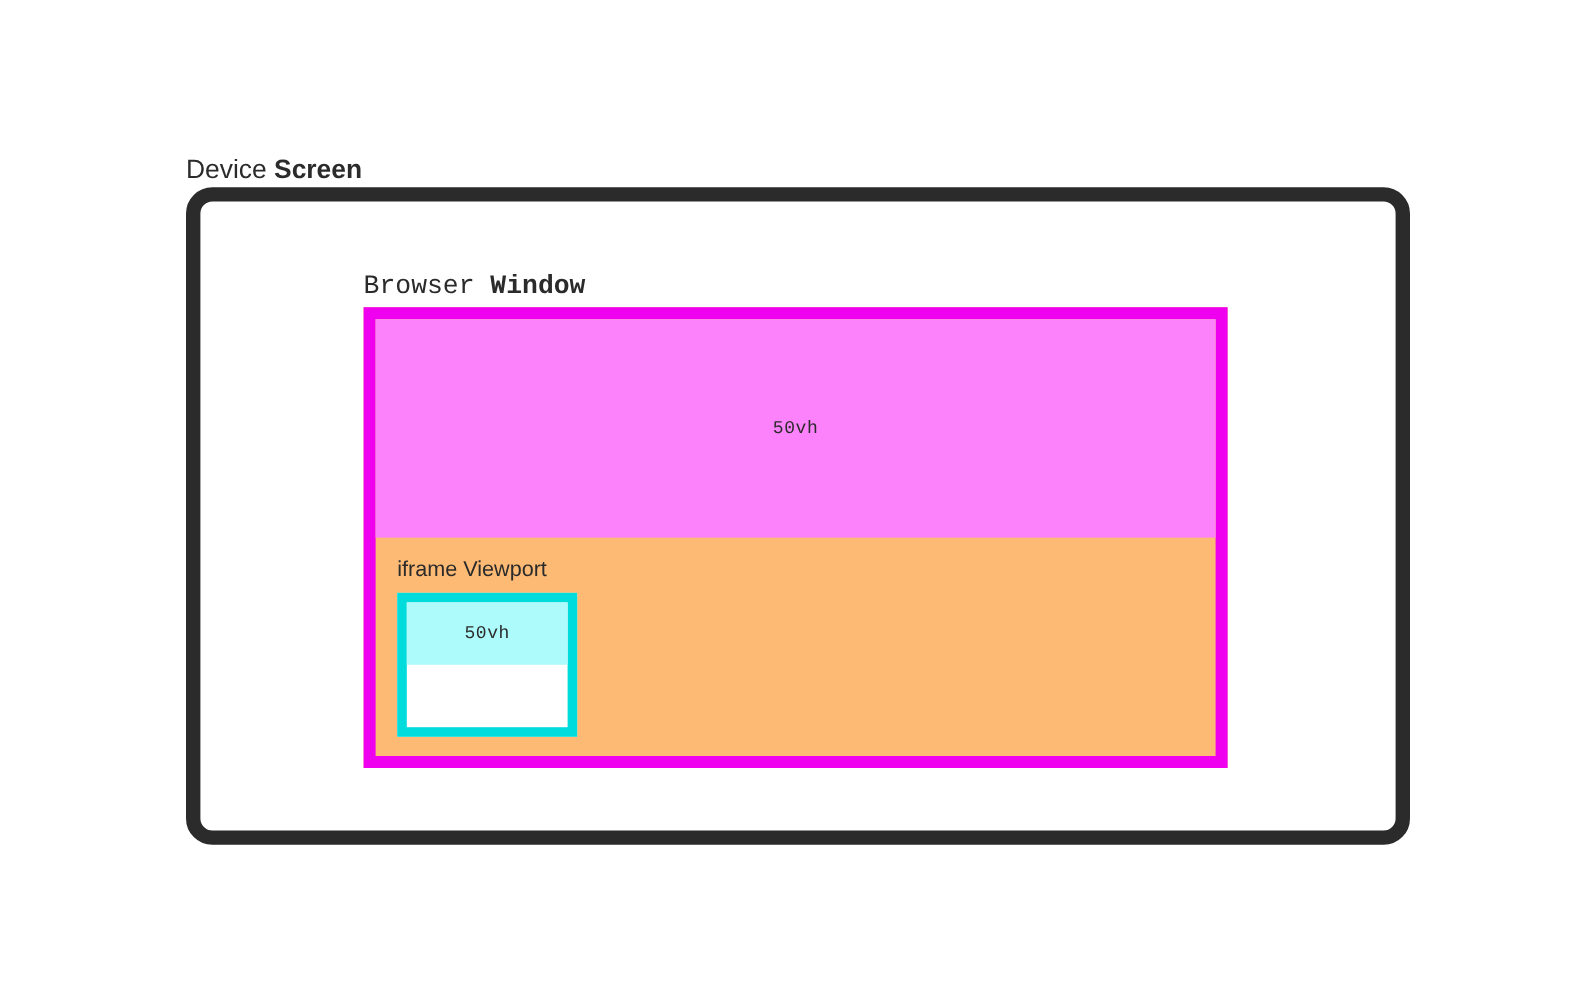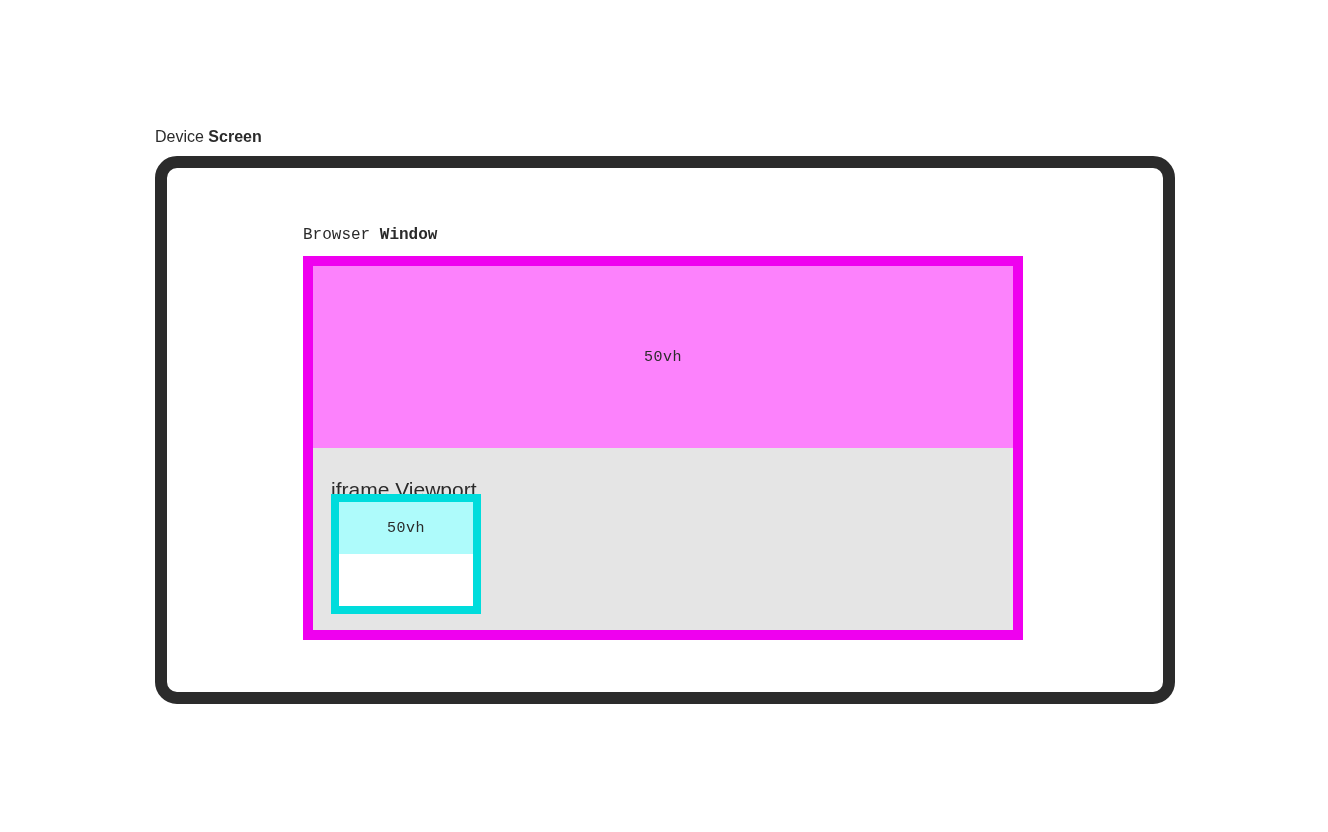--- a/index.html
+++ b/index.html
@@ -1,56 +1,56 @@
 <!DOCTYPE html>
 <html><head>
 <meta charset="utf-8">
 <style>
   * { box-sizing: border-box; margin: 0; padding: 0; }
   html, body { width: 1328px; height: 832px; background: #ffffff; font-family: -apple-system, BlinkMacSystemFont, "Segoe UI", Helvetica, Arial, sans-serif; }
   .canvas { position: relative; width: 1328px; height: 832px; }
 
-  .label { position: absolute; font-size: 16px; color: #2b2b2b; }
+  .label { position: absolute; font-size: 22px; color: #2b2b2b; }
   .label .bold { font-weight: 700; }
 
   .screen-label { left: 155px; top: 128px; }
   .screen {
     position: absolute;
     left: 155px; top: 156px;
     width: 1020px; height: 548px;
     border: 12px solid #2b2b2b;
     border-radius: 22px;
     background: #ffffff;
   }
 
   .window-label { left: 303px; top: 226px; font-family: Liberation Mono, monospace; }
   .window {
     position: absolute;
     left: 303px; top: 256px;
     width: 720px; height: 384px;
     border: 10px solid #ef00ef;
-    background: #e5e5e5;
+    background: #fdba74;
   }
   .window-top-fill {
     position: absolute;
     left: 0; top: 0; right: 0;
     height: 50%;
     background: #fc82fc;
     display: flex;
     align-items: center;
     justify-content: center;
   }
   .vh-text {
     font-family: "SFMono-Regular", Consolas, "Liberation Mono", Menlo, monospace;
     font-size: 15px;
     color: #2b2b2b;
     letter-spacing: 0.5px;
   }
 
-  .iframe-label { position: absolute; left: 18px; top: 212px; font-size: 21px; color: #2b2b2b; }
+  .iframe-label { position: absolute; left: 18px; top: 198px; font-size: 18px; color: #2b2b2b; }
   .iframe-box {
     position: absolute;
     left: 18px; top: 228px;
     width: 150px; height: 120px;
     border: 8px solid #00dcdc;
     background: #ffffff;
   }
   .iframe-top-fill {
     position: absolute;
     left: 0; top: 0; right: 0;

